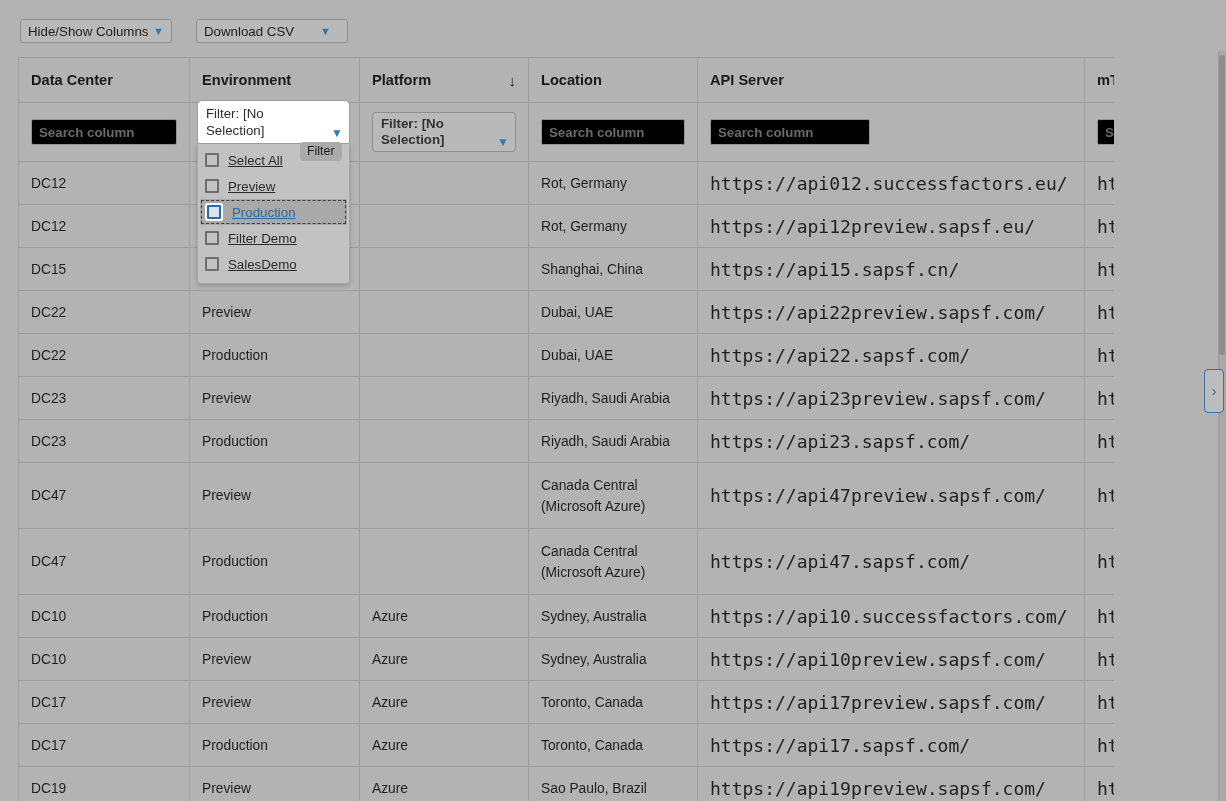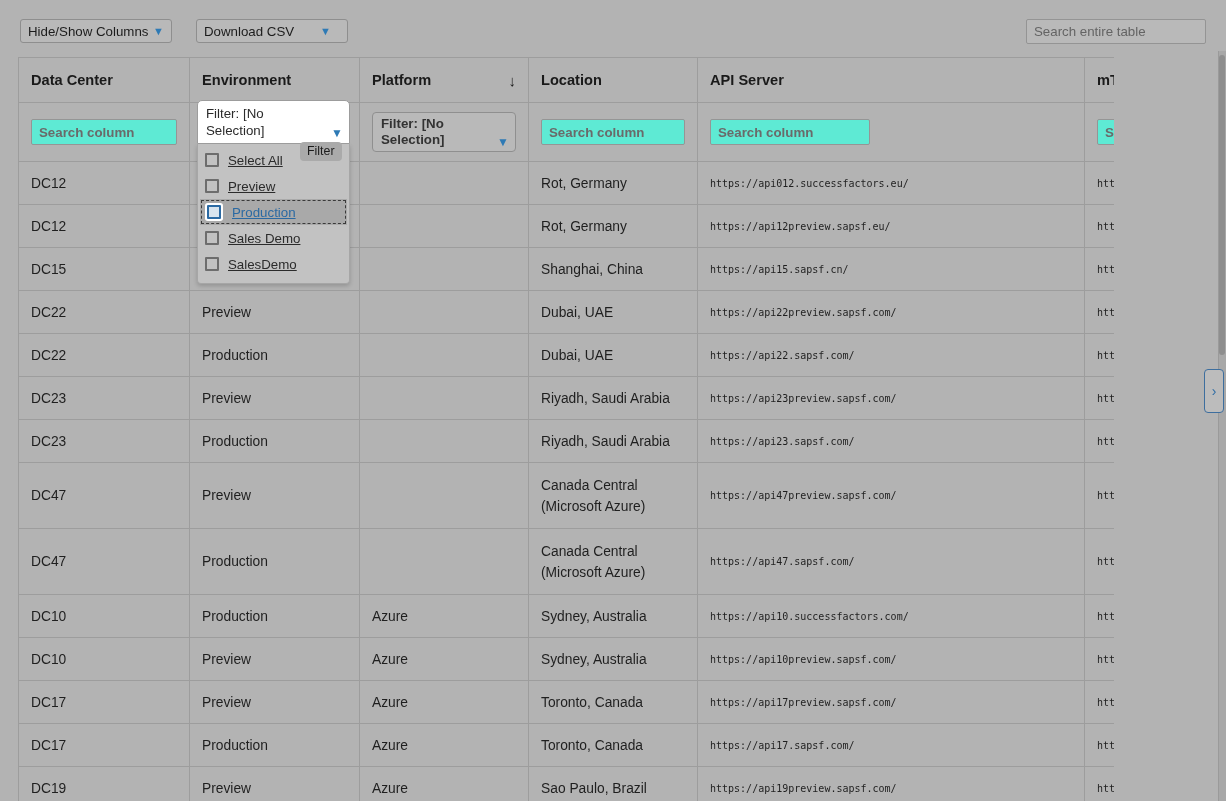--- a/index.html
+++ b/index.html
@@ -85,21 +85,21 @@
   }
   .sort-arrow { font-size: 15px; color: #1a1a1a; font-weight: normal; }
 
   thead tr.filt th {
     height: 59px;
     padding: 0 12px;
     vertical-align: middle;
   }
   .col-search {
     width: 100%; max-width: 160px; height: 26px;
-    background: #5eead4;
+    background: #000000;
     border: 1px solid #959595;
     border-radius: 2px;
     font-size: 13.3px; color: #6a6a6a;
     display: flex; align-items: center; padding-left: 7px;
   }
   .filter-box {
     width: 100%; max-width: 147px; min-height: 40px;
     background: #b9b9b9;
     border: 1px solid #8f8f8f;
     border-radius: 4px;
@@ -112,21 +112,21 @@
   .filter-box .caret { color: #2e7ab5; font-size: 12px; margin-left: 6px; }
 
   tbody td {
     height: 43px;
     padding: 0 12px;
     font-size: 13.8px; color: #1f1f1f;
   }
   tbody td.tall { height: 66px; vertical-align: middle; }
   tbody td.mono {
     font-family: "DejaVu Sans Mono", "Liberation Mono", monospace;
-    font-size: 10px;
+    font-size: 18px;
     white-space: nowrap;
   }
   .loc2 { line-height: 21px; }
 
   
   .dd-root {
     position: absolute; left: 197px; top: 100px;
     width: 153px; z-index: 40;
   }
   .dd-toggle {
@@ -222,21 +222,20 @@
 
   <div class="toolbar">
     <div class="tb-btn" id="btn-hide-show">
       <span class="lbl">Hide/Show Columns</span>
       <span class="caret">▼</span>
     </div>
     <div class="tb-btn" id="btn-download">
       <span class="lbl">Download CSV</span>
       <span class="caret">▼</span>
     </div>
-    <div class="search-all">Search entire table</div>
   </div>
 
   <div class="table-wrap">
     <table class="grid">
       <colgroup>
         <col class="c0">
           <col class="c1">
           <col class="c2">
           <col class="c3">
           <col class="c4">
@@ -444,21 +443,21 @@
         <div class="dd-item">
           <span class="cb"></span>
           <span>Preview</span>
         </div>
         <div class="dd-item focused">
           <span class="cb"></span>
           <span>Production</span>
         </div>
         <div class="dd-item">
           <span class="cb"></span>
-          <span>Sales Demo</span>
+          <span>Filter Demo</span>
         </div>
         <div class="dd-item">
           <span class="cb"></span>
           <span>SalesDemo</span>
         </div>
       </div>
     <div class="tooltip">Filter</div>
   </div>
 
 </div>

